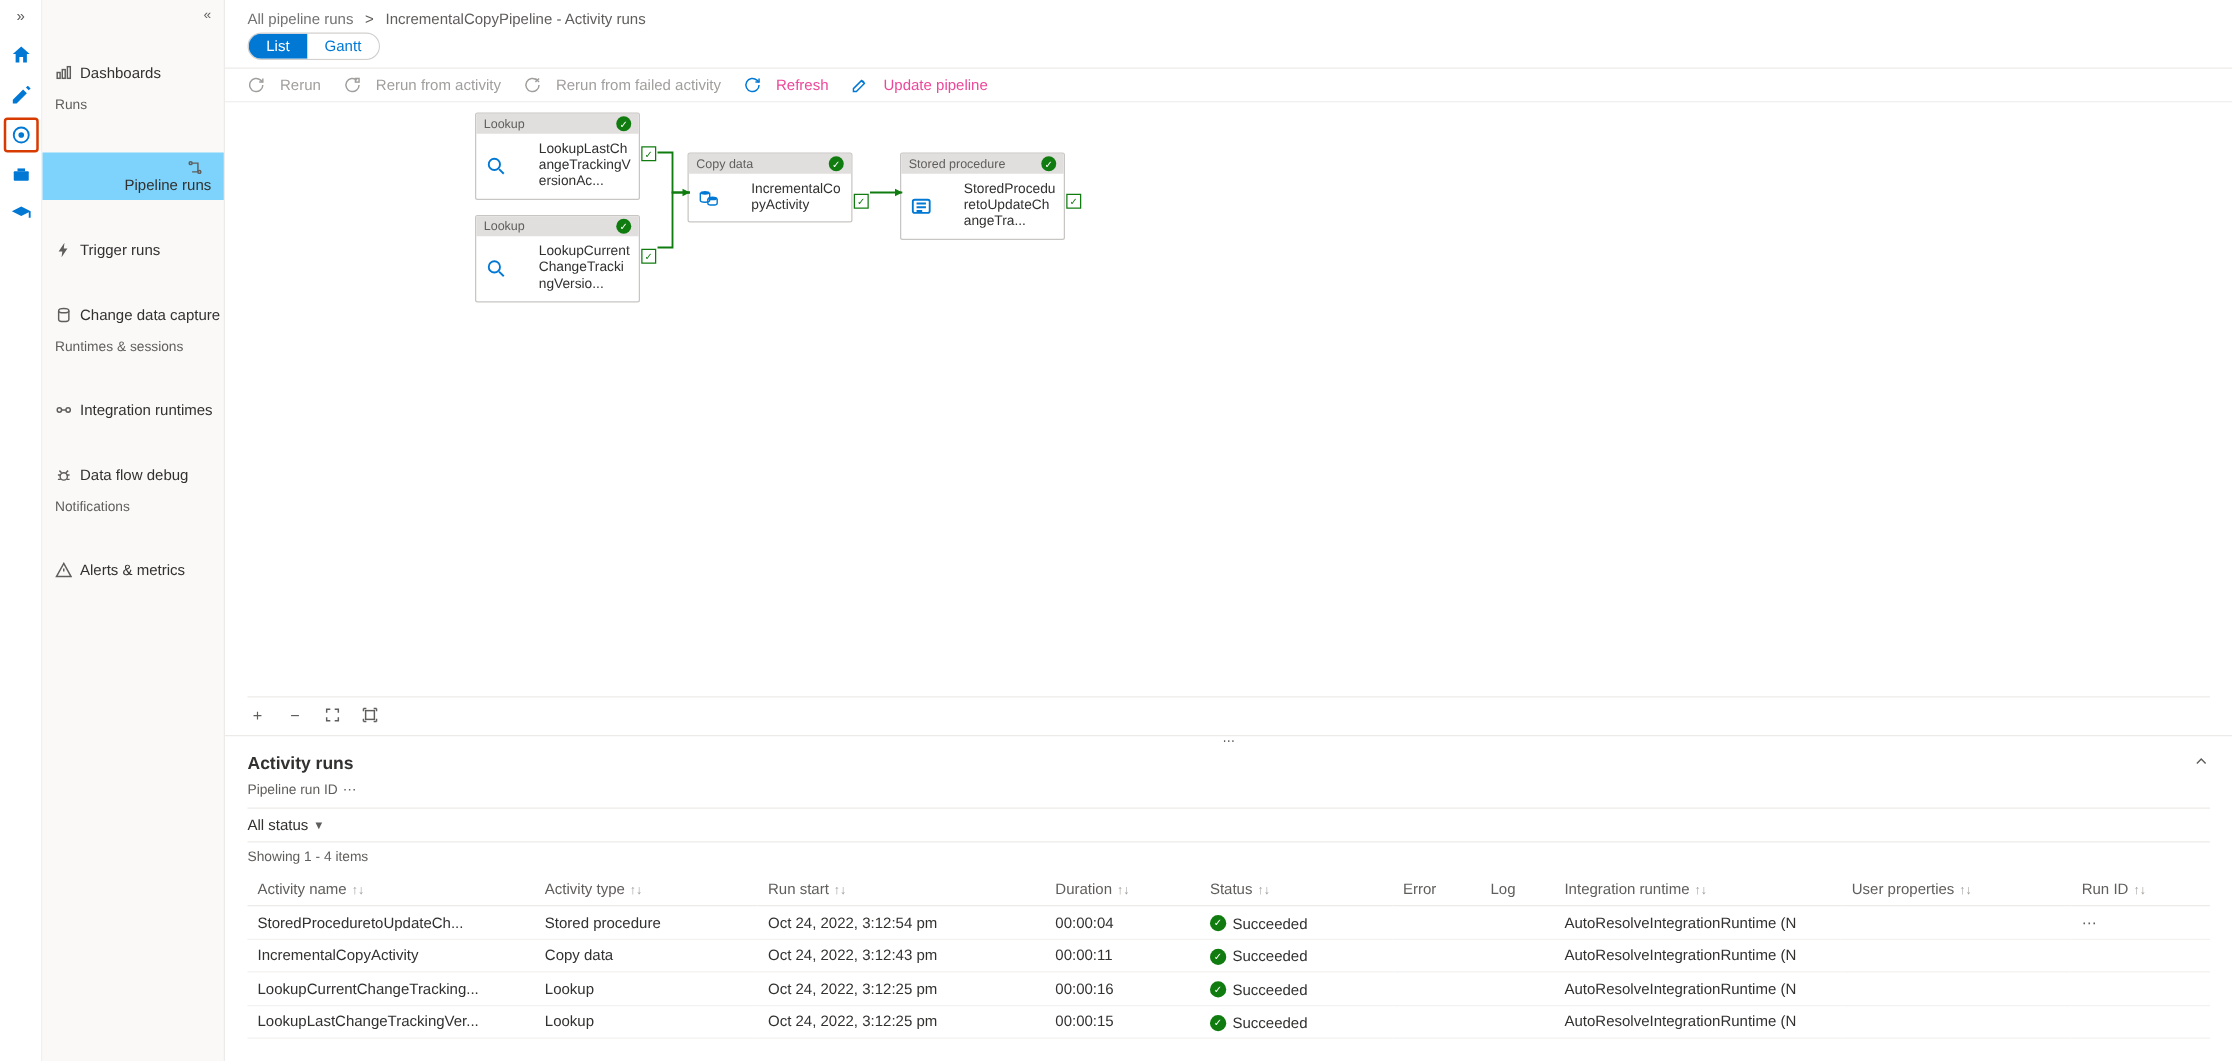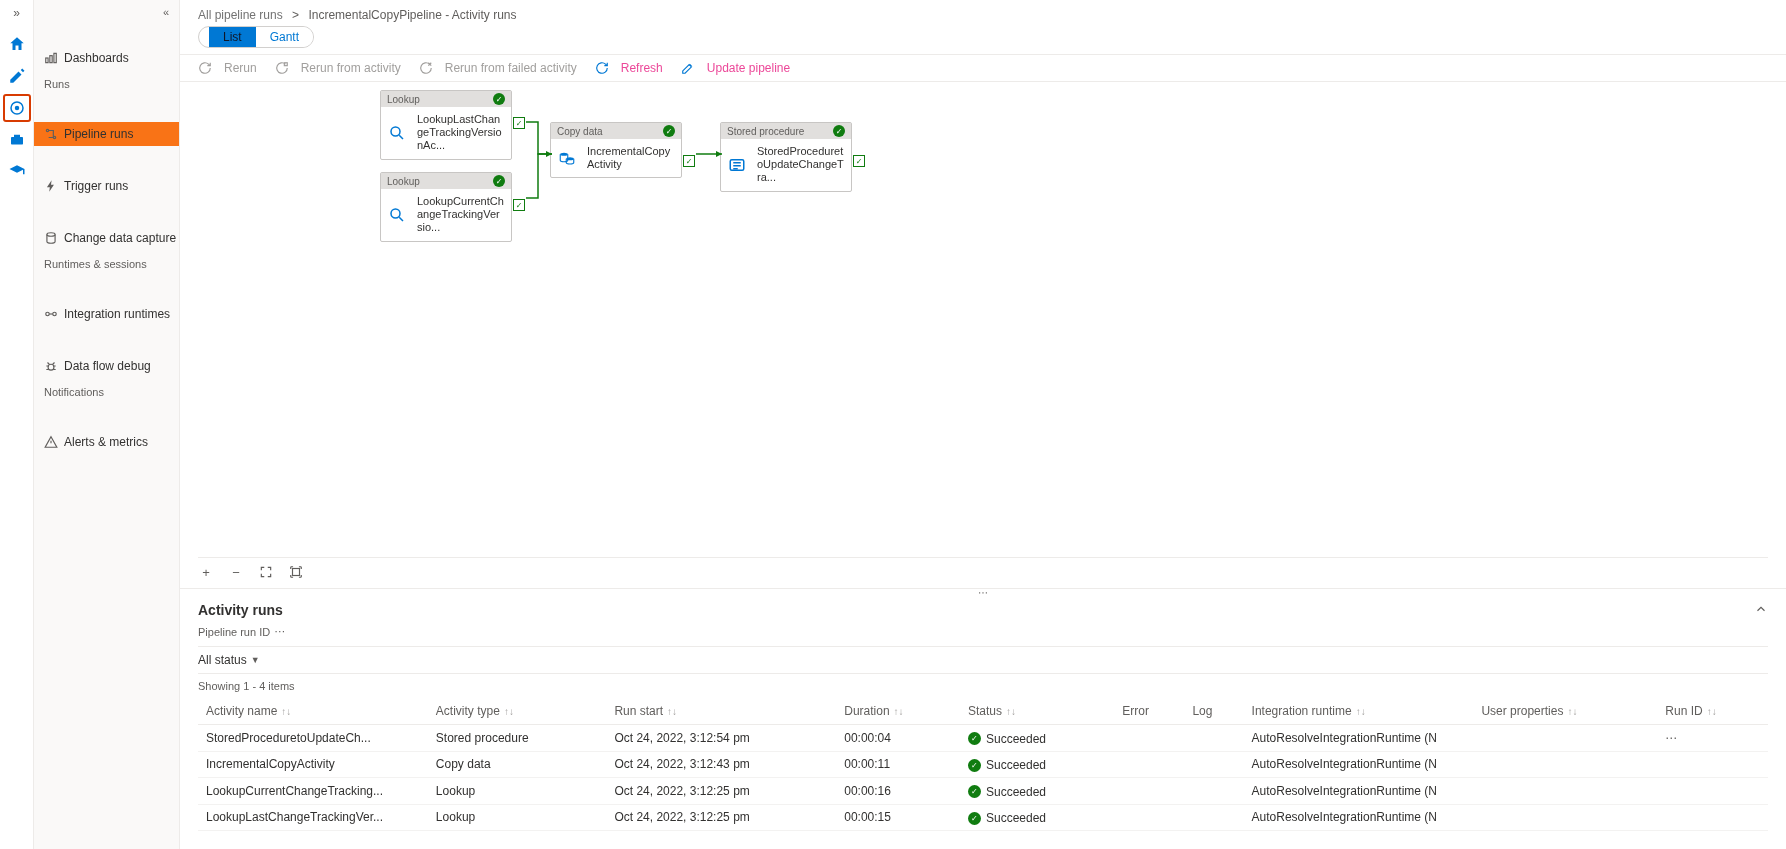--- a/index.html
+++ b/index.html
@@ -11,52 +11,52 @@
 .icon-rail .rail-item { width: 28px; height: 28px; display: flex; align-items: center; justify-content: center; margin-bottom: 4px; border-radius: 3px; cursor: pointer; }
 .icon-rail .rail-item svg { width: 18px; height: 18px; }
 .icon-rail .rail-item.active { border: 2px solid #d83b01; }
 .icon-rail .double-chevron { color: #605e5c; font-size: 12px; margin-bottom: 10px; }
 
 
 .sidebar { width: 146px; background: #faf9f8; border-right: 1px solid #edebe9; padding-top: 6px; font-size: 12px; }
 .sidebar .collapse-toggle { text-align: right; padding-right: 10px; color: #605e5c; font-size: 11px; }
 .sidebar .nav-item { display: flex; align-items: flex-end; padding: 5px 10px; cursor: pointer; color: #323130; white-space: nowrap; overflow: hidden; text-overflow: ellipsis; margin-top: 28px; }
 .sidebar .nav-item .sb-icon { width: 14px; height: 14px; margin-right: 6px; display: inline-flex; align-items: center; justify-content: center; color: #605e5c; }
-.sidebar .nav-item.selected { background: #f97316; }
+.sidebar .nav-item.selected { background: #7dd3fc; flex-direction: column; }
 .sidebar .section-label { padding: 8px 10px 4px; font-size: 11px; color: #605e5c; }
 
 
 .main { flex: 1; display: flex; flex-direction: column; overflow: hidden; }
 .breadcrumb { padding: 8px 18px 4px; font-size: 12px; }
 .breadcrumb a { color: #737373; text-decoration: none; cursor: pointer; }
 .breadcrumb .sep { color: #605e5c; margin: 0 6px; }
 .breadcrumb .current { color: #605e5c; }
 .page-title { padding: 4px 18px 10px; font-size: 18px; font-weight: 600; }
 
 
 .tab-row { display: flex; align-items: center; padding: 0 18px 6px; border-bottom: 1px solid #edebe9; }
 .tab-pill-group { display: inline-flex; border-radius: 12px; overflow: hidden; border: 1px solid #d2d0ce; }
 .tab-pill { padding: 3px 14px; font-size: 12px; cursor: pointer; background: #fff; color: #0078d4; }
-.tab-pill.active { background: #0078d4; color: #0f172a; margin-left: 10px; }
+.tab-pill.active { background: #0078d4; color: #ffffff; }
 
 
 .toolbar { display: flex; align-items: center; padding: 6px 18px; border-bottom: 1px solid #edebe9; font-size: 12px; gap: 18px; }
 .toolbar .tb-item { display: inline-flex; align-items: center; cursor: pointer; color: #605e5c; gap: 12px; }
 .toolbar .tb-item.disabled { color: #a19f9d; }
 .toolbar .tb-item.enabled { color: #ec4899; }
 .toolbar .tb-icon { width: 14px; height: 14px; display: inline-flex; align-items: center; justify-content: center; }
 .toolbar .tb-item.enabled .tb-icon { color: #0078d4; }
 
 
 .canvas-wrap { flex: 1; position: relative; background: #fff; overflow: hidden; }
 .canvas { position: absolute; inset: 0; }
 .node { position: absolute; width: 132px; border: 1px solid #c8c6c4; border-radius: 2px; background: #fff; font-size: 11px; }
 .node .node-header { display: flex; align-items: center; justify-content: space-between; background: #e1dfdd; padding: 2px 6px; color: #605e5c; font-size: 10px; }
 .node .node-header .success { width: 12px; height: 12px; border-radius: 50%; background: #107c10; display: inline-flex; align-items: center; justify-content: center; color: #fff; font-size: 8px; }
-.node .node-body { display: flex; align-items: center; padding: 6px; gap: 10px; }
+.node .node-body { display: flex; align-items: center; padding: 6px; gap: 24px; }
 .node .node-body .node-icon { width: 20px; height: 20px; flex-shrink: 0; display: flex; align-items: center; justify-content: center; }
 .node .node-body .node-title { color: #323130; line-height: 1.2; word-break: break-word; }
 .node-port { position: absolute; width: 12px; height: 12px; border: 1px solid #107c10; background: #fff; display: flex; align-items: center; justify-content: center; font-size: 8px; color: #107c10; }
 .connector { position: absolute; pointer-events: none; }
 
 
 .canvas-controls { position: absolute; left: 18px; bottom: 8px; display: flex; gap: 14px; color: #605e5c; border-top: 1px solid #edebe9; width: calc(100% - 36px); padding-top: 6px; }
 .canvas-controls .cc-btn { cursor: pointer; width: 16px; height: 16px; display: inline-flex; align-items: center; justify-content: center; }
 
 

